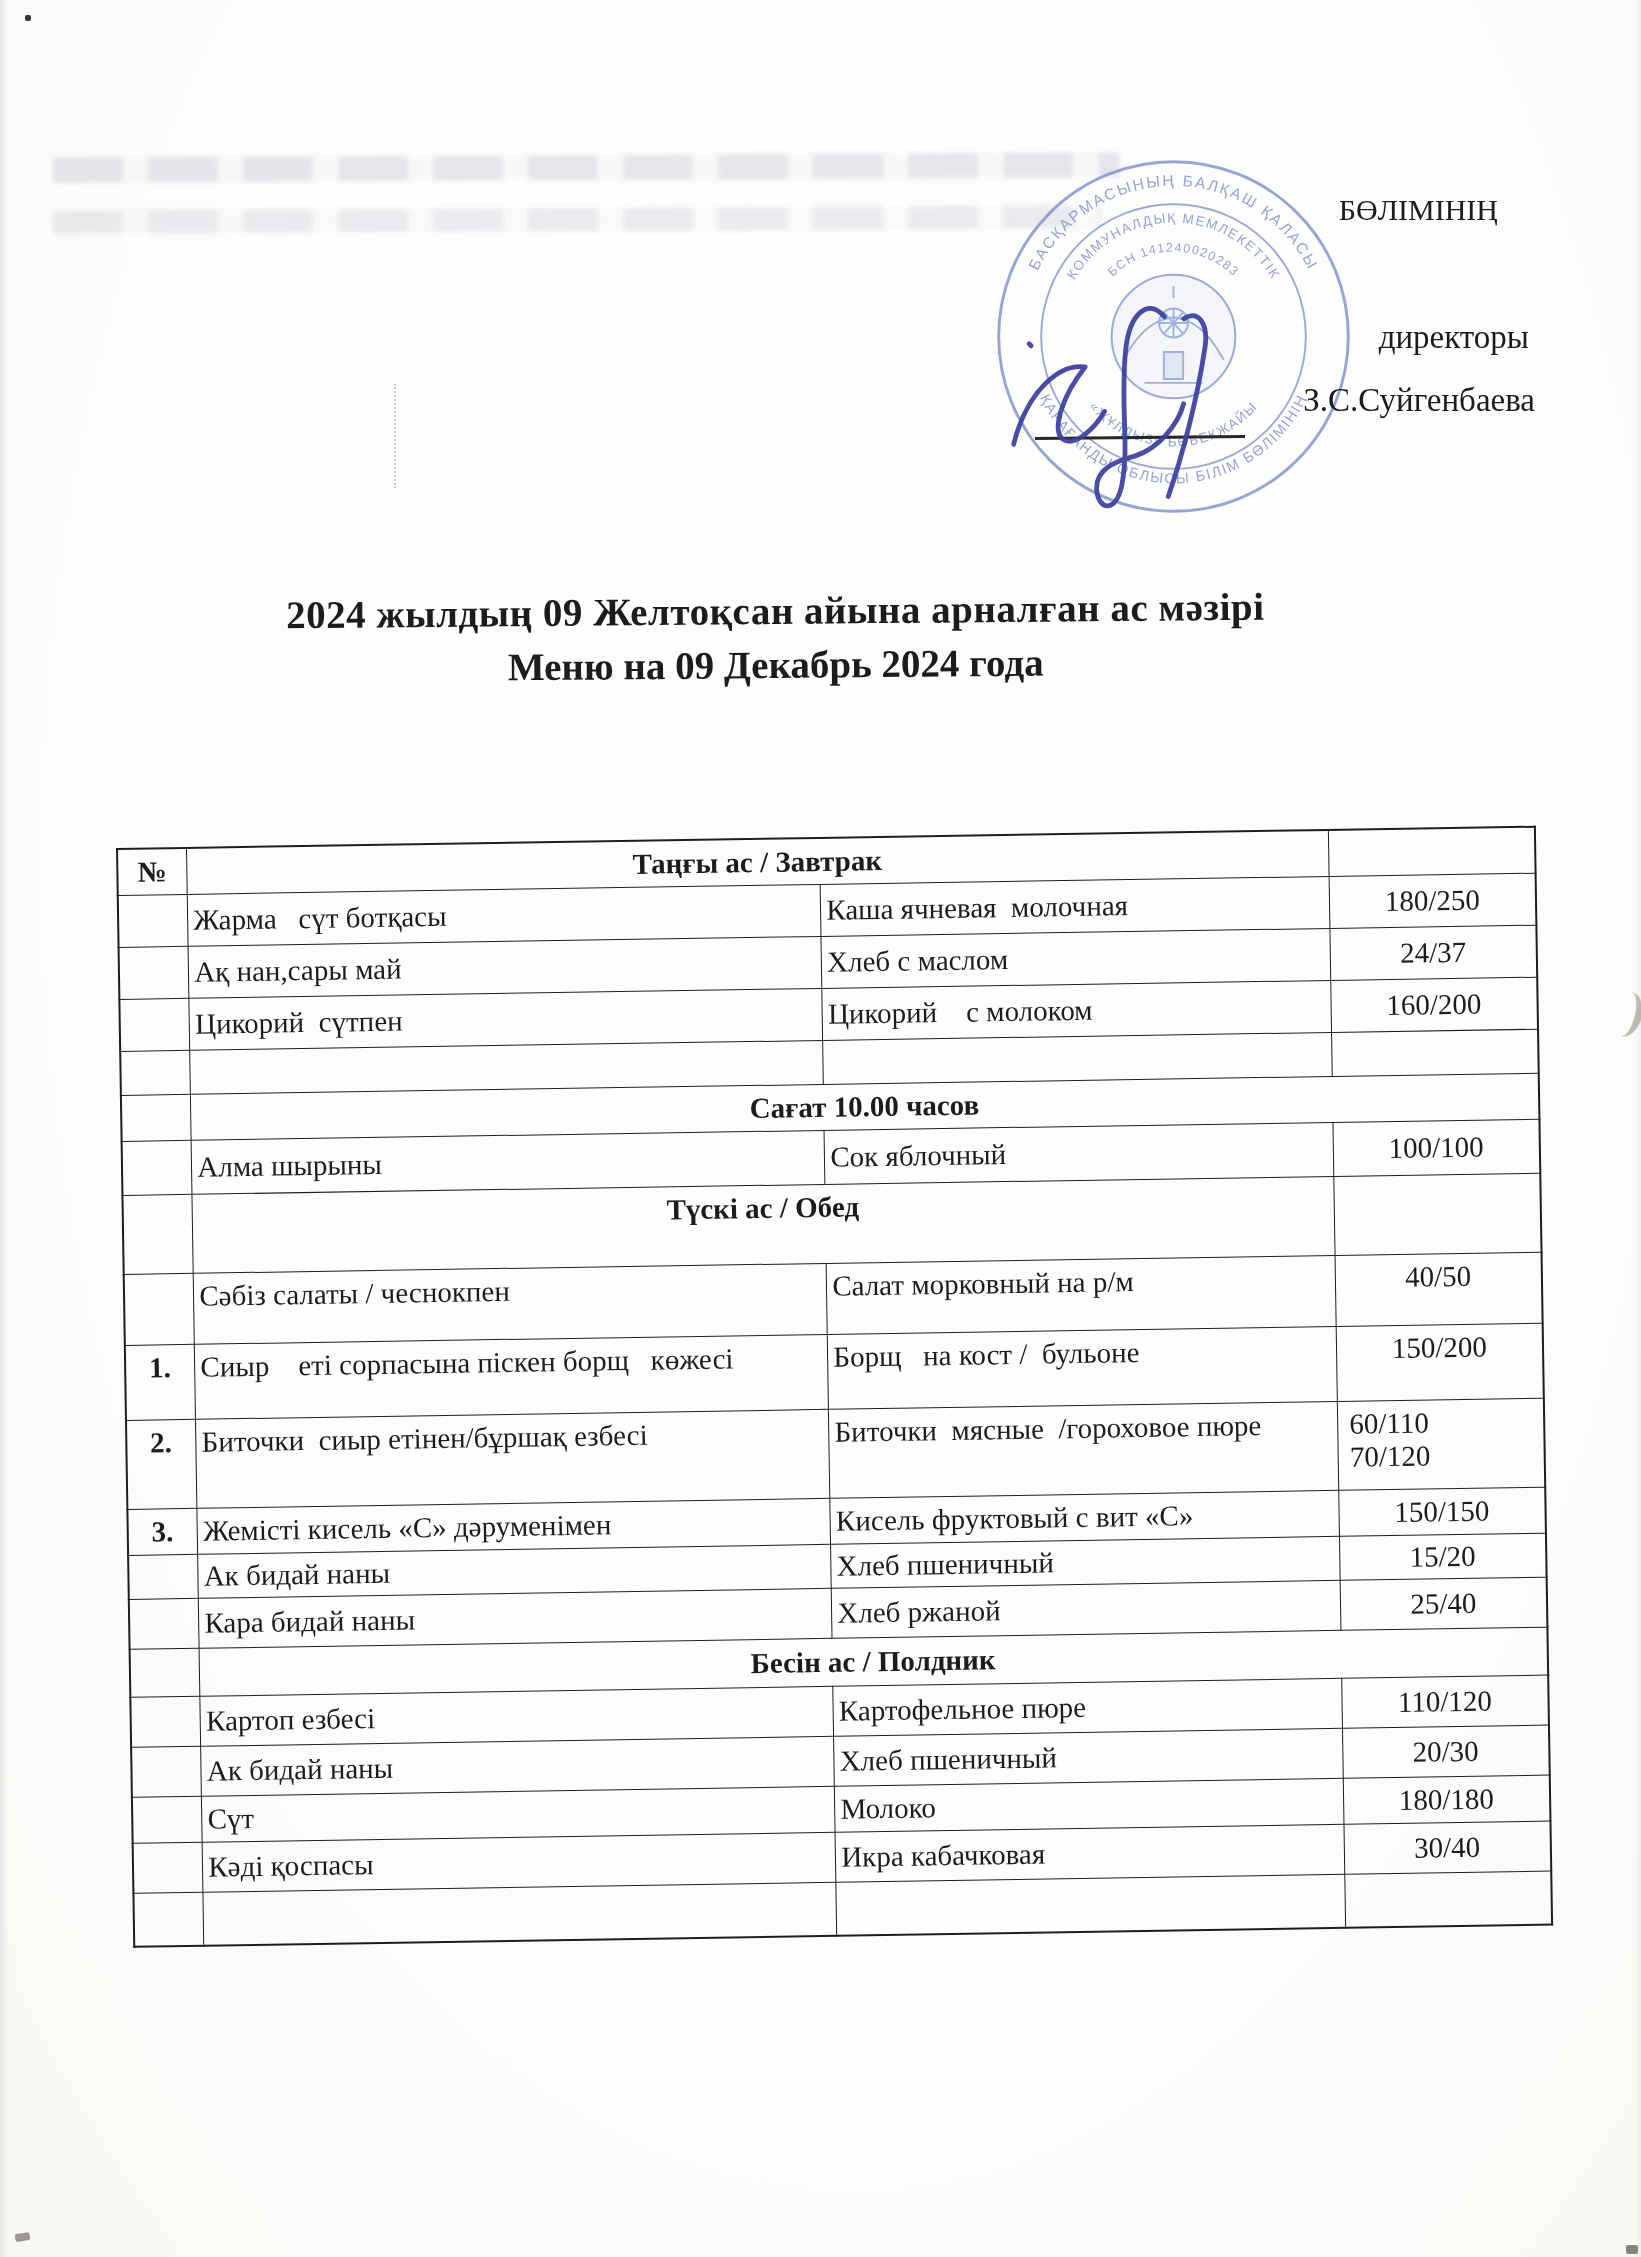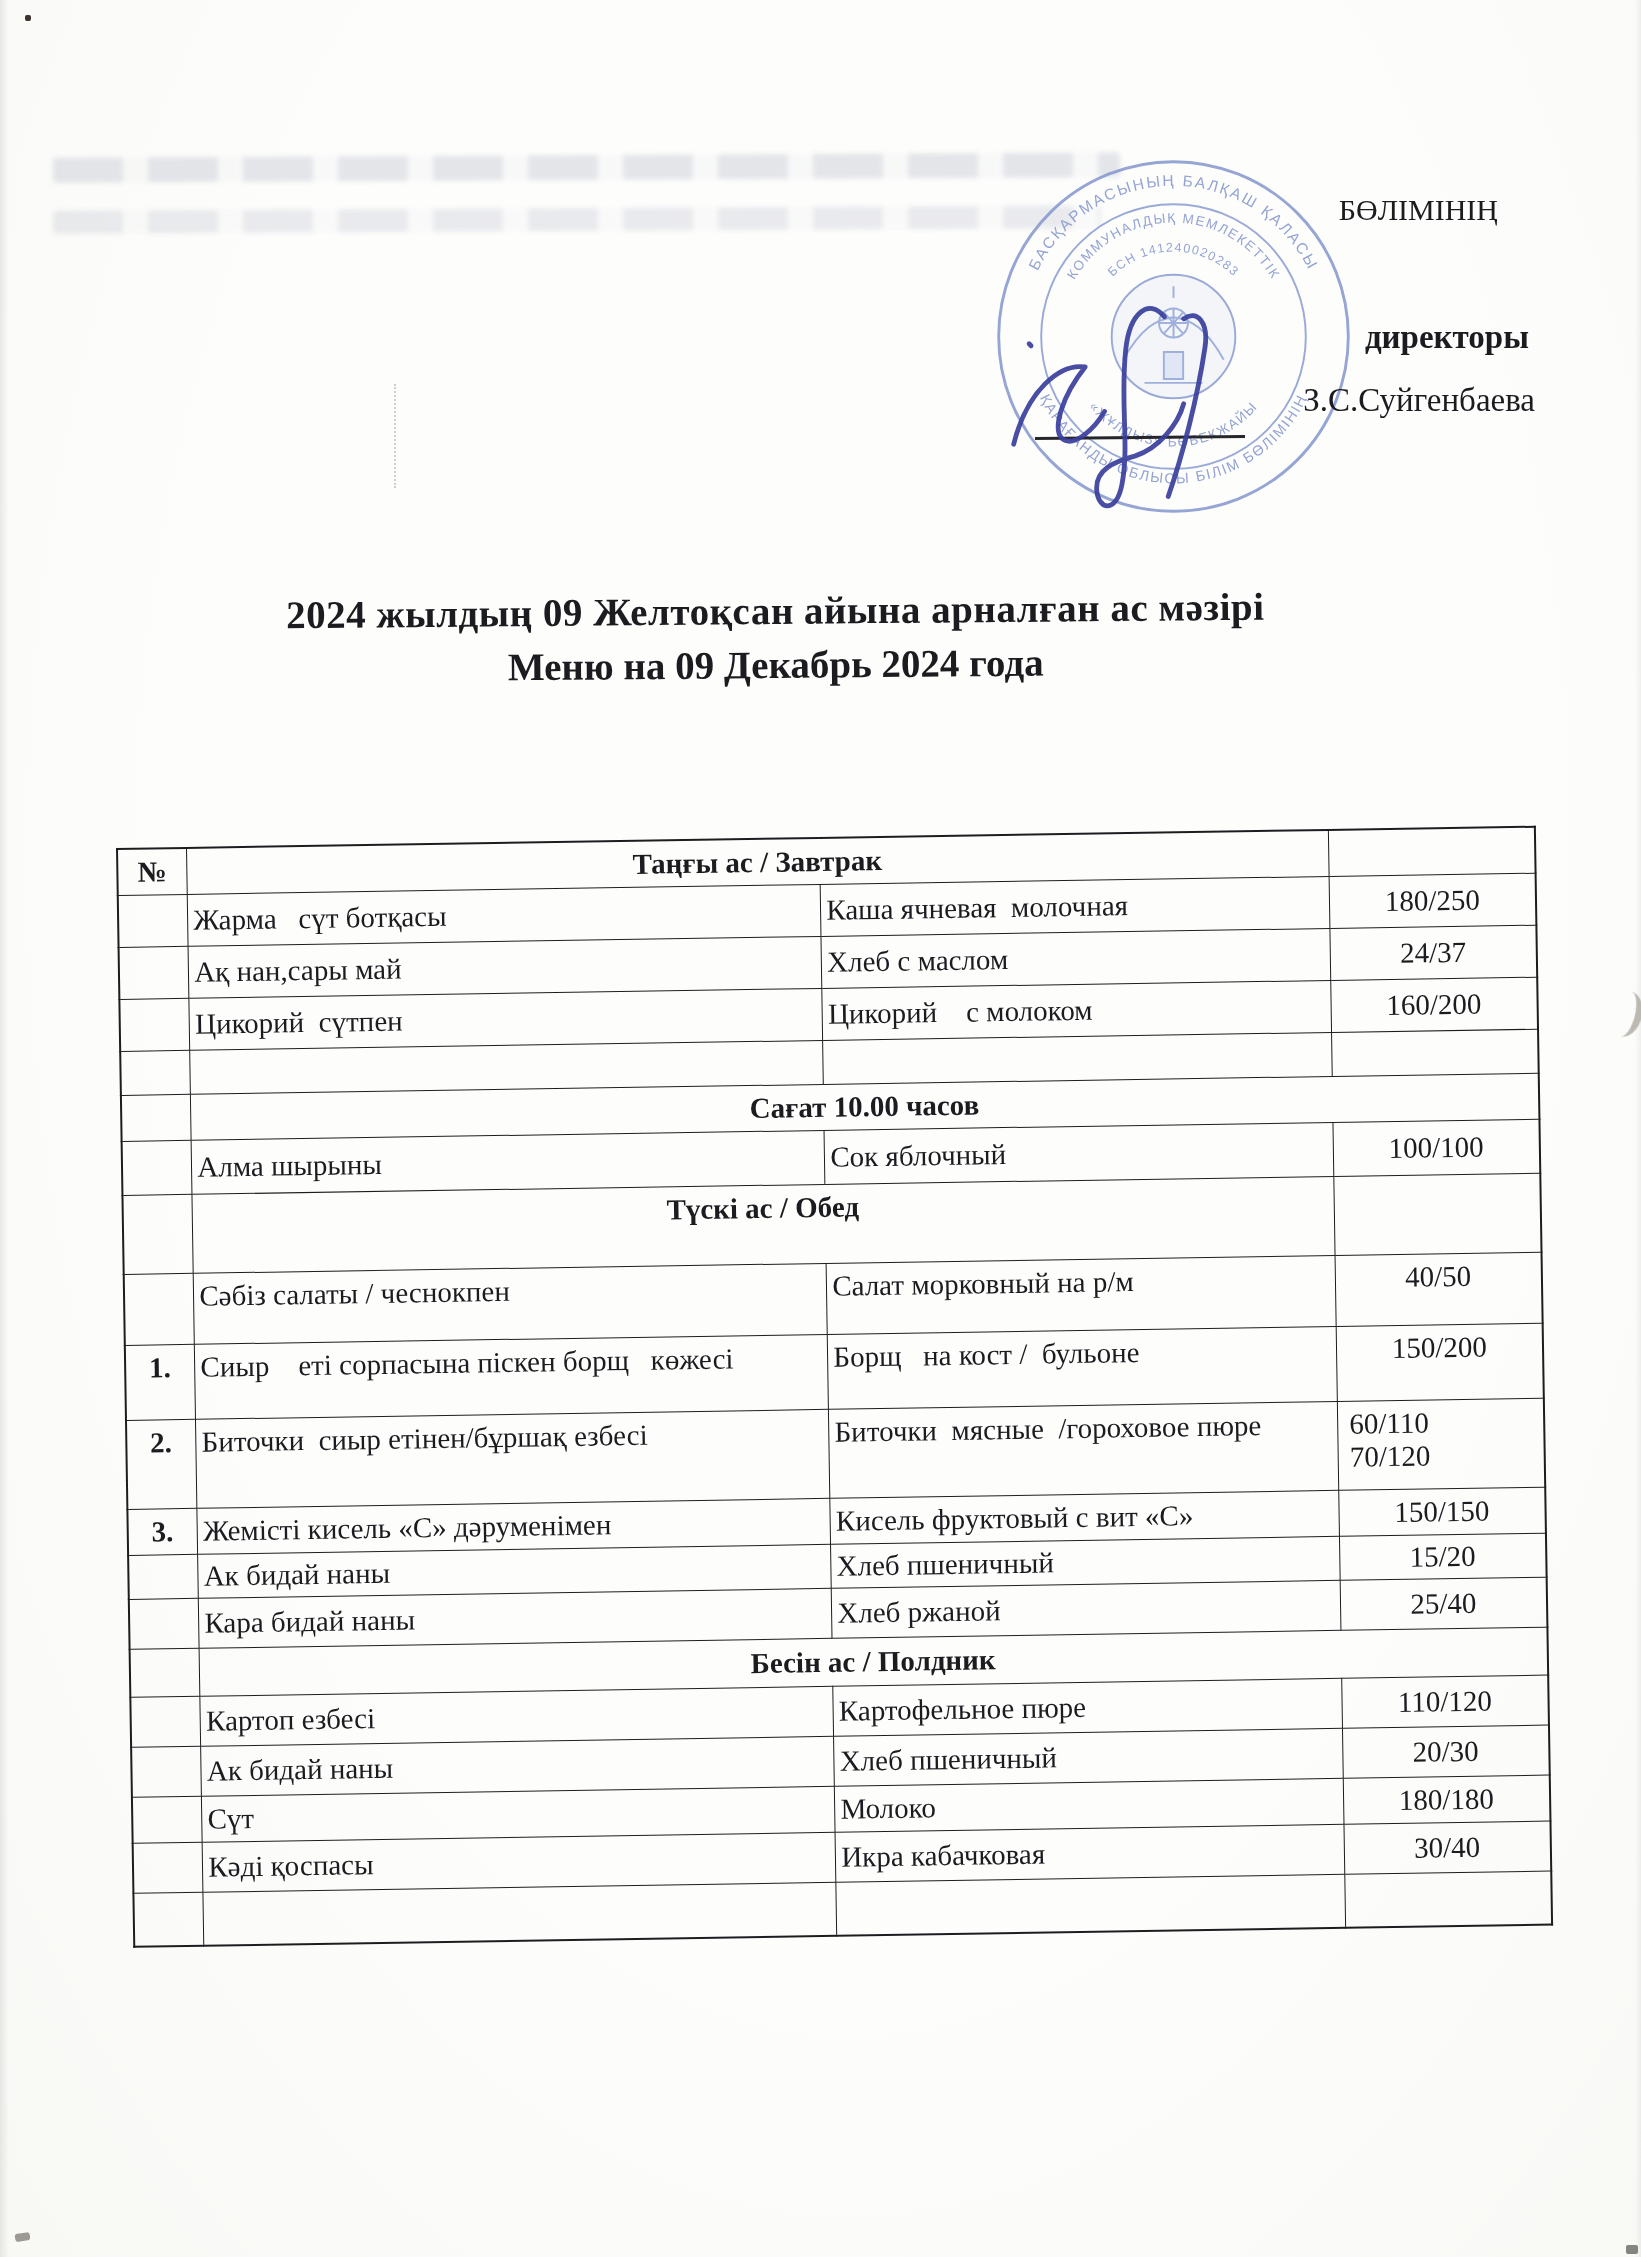--- a/index.html
+++ b/index.html
@@ -25,21 +25,21 @@
   .crescent{position:absolute;left:1610px;top:991px;width:25px;height:46px;
     border:0;border-right:7.7px solid #b3aea4;border-radius:50%;
     transform:rotate(14deg);filter:blur(0.6px);opacity:.85;}
   
   .stamp{position:absolute;left:990px;top:153px;width:367px;height:367px;}
   .stamp svg{display:block;}
   
   .approval-line{position:absolute;white-space:nowrap;}
   .appr1{top:193px;right:143px;font-size:30px;}
   .appr2{top:247px;right:116px;font-size:35px;}
-  .appr3{top:319px;right:112px;font-size:33px;font-weight:bold;}
+  .appr3{top:319px;right:112px;font-size:33px;}
   .appr4{top:382px;right:106px;font-size:33px;}
   .sig-line{position:absolute;left:1035px;top:436px;width:210px;height:2.9px;background:#26262b;transform:rotate(-.5deg);}
   .signature{position:absolute;left:1002px;top:282px;width:261px;height:227px;}
   
   .title-block{position:absolute;left:116px;top:587px;width:1319px;text-align:center;
     font-weight:bold;transform:rotate(-.5deg);}
   .title-line1{font-size:39px;line-height:48px;letter-spacing:0.5px;}
   .title-line2{font-size:39px;line-height:48px;margin-top:5.8px;}
   
   .table-wrap{position:absolute;left:116px;top:848px;transform:rotate(-.9deg);transform-origin:top left;}

